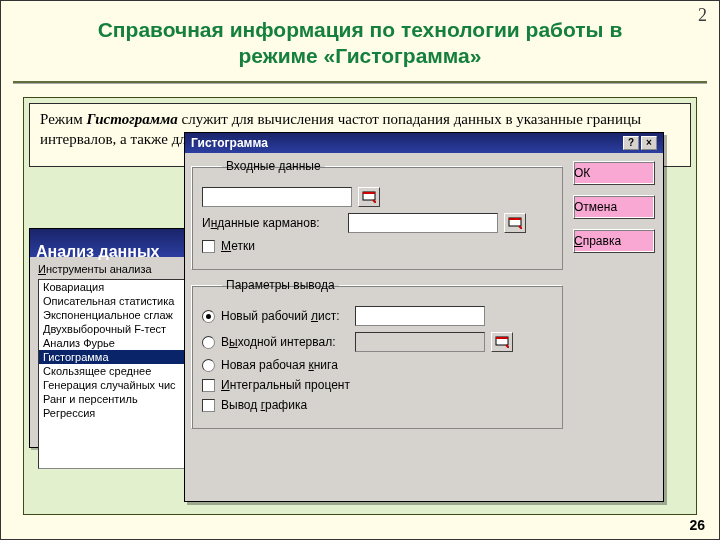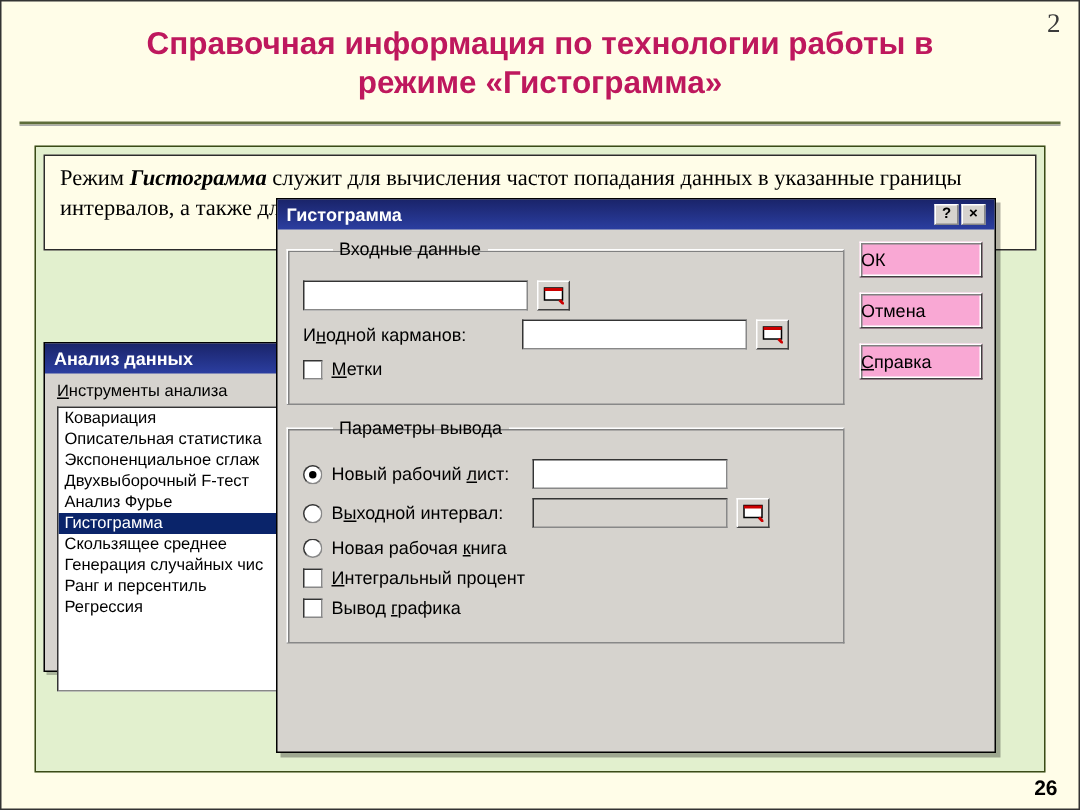--- a/index.html
+++ b/index.html
@@ -14,21 +14,21 @@
     border: 1px solid #333;
   }
   .corner-num {
     position: absolute; top: 4px; right: 12px;
     font-family: Georgia, serif; font-size: 18px; color: #3b3b3b;
   }
   .page-title {
     position: absolute; top: 16px; left: 0; right: 0;
     text-align: center;
     font-family: Arial, sans-serif;
-    font-weight: bold; font-size: 21px; color: #be185d;
+    font-weight: bold; font-size: 21px; color: #15803d;
     line-height: 1.25;
     padding: 0 20px;
   }
   .title-rule {
     position: absolute; top: 80px; left: 12px; right: 12px;
     border-top: 2px solid #5e6d3a;
     border-bottom: 1px solid #aaa;
     height: 3px;
   }
   .page-num {
@@ -60,22 +60,22 @@
     background: #d6d3ce;
     border: 1px solid #000;
     box-shadow: 2px 2px 0 rgba(0,0,0,0.25);
     font-family: Tahoma, Arial, sans-serif;
     font-size: 11px;
   }
   .dlg1 .titlebar {
     height: 20px;
     background: linear-gradient(#1a246a, #2b3ea0);
     color: #fff; font-weight: bold;
-    padding: 3px 6px;
-    font-size: 12px;
+    padding: 14px 6px;
+    font-size: 16px;
   }
   .dlg1 .body { padding: 6px 8px; }
   .dlg1 .lbl { margin-bottom: 4px; }
   .dlg1 .u { text-decoration: underline; }
   .dlg1 .listbox {
     background: #fff; border: 1px inset #888;
     height: 190px; overflow: hidden;
     font-size: 11px;
   }
   .dlg1 .listbox .item { padding: 1px 4px; white-space: nowrap; }
@@ -200,21 +200,21 @@
             <div class="txt"></div>
             <div class="refbtn">
               <svg viewBox="0 0 14 12">
                   <rect x="1" y="1" width="12" height="8" fill="#fff" stroke="#000"></rect>
                   <rect x="1" y="1" width="12" height="2" fill="#c00"></rect>
                   <path d="M11 9 L14 12" stroke="#c00" stroke-width="2"></path>
                 </svg>
             </div>
           </div>
           <div class="row">
-            <span class="lab"><span>И</span><span class="u">н</span><span>одной карманов:</span></span>
+            <span class="lab"><span>И</span><span class="u">н</span><span>данные карманов:</span></span>
             <div class="txt"></div>
             <div class="refbtn">
               <svg viewBox="0 0 14 12">
                   <rect x="1" y="1" width="12" height="8" fill="#fff" stroke="#000"></rect>
                   <rect x="1" y="1" width="12" height="2" fill="#c00"></rect>
                   <path d="M11 9 L14 12" stroke="#c00" stroke-width="2"></path>
                 </svg>
             </div>
           </div>
           <div class="row">

